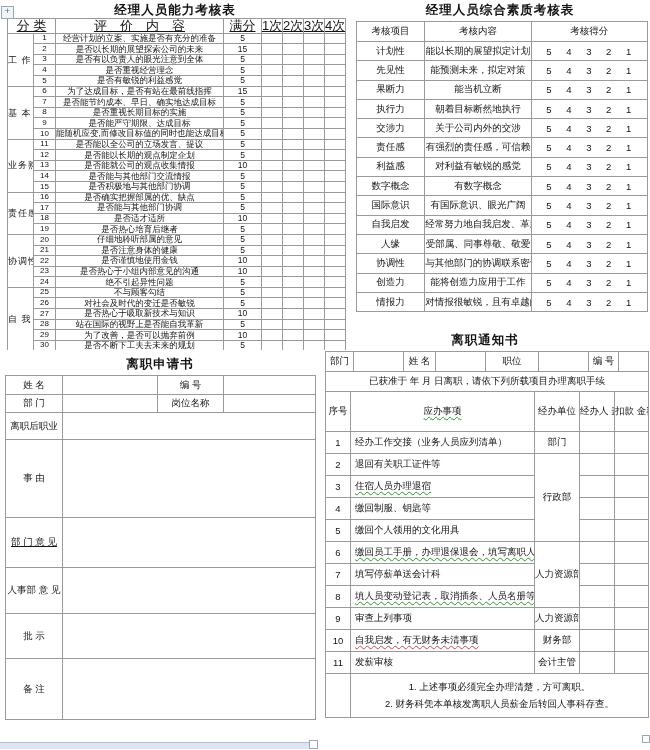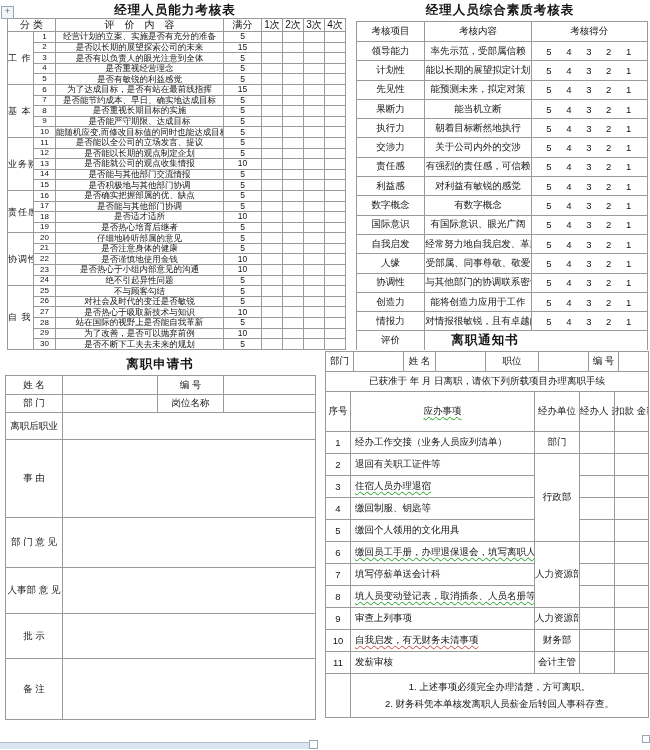--- a/index.html
+++ b/index.html
@@ -15,21 +15,21 @@
   .q-bl{left:0;top:354px;width:320px;height:400px;}
   .q-br{left:320px;top:330px;width:330px;height:400px;}
   .doc-title{text-align:center;font-weight:bold;font-size:12.5px;line-height:16px;margin-top:2px;
              letter-spacing:1px;}
   table.grid{border-collapse:collapse;table-layout:fixed;border:1px solid var(--bdd);}
   .grid td,.grid th{border:1px solid var(--bd);padding:0;text-align:center;vertical-align:middle;
                     overflow:hidden;font-weight:normal;white-space:nowrap;}
   .pre{white-space:pre-line;}
   
   .t1{width:338px;margin-left:7px;font-size:8.5px;line-height:1.05;}
-  .t1 thead th{height:12px;font-size:10px;}
+  .t1 thead th{height:12px;font-size:13px;text-decoration:underline;}
   .t1 td{height:9.6px;}
   .t1 .cat{font-size:9px;line-height:1.35;letter-spacing:1px;}
   .t1 .num{font-size:8px;}
   
   .t2{width:292px;margin-left:6px;margin-top:3px;font-size:9.5px;}
   .t2 thead th{height:19px;}
   .t2 td{height:18.3px;}
   .t2 .nums{word-spacing:10px;letter-spacing:1px;}
   
   .t3{width:310px;margin-left:5px;margin-top:3px;font-size:9.5px;}
@@ -379,25 +379,20 @@
         </colgroup>
       <thead>
         <tr>
           <th>考核项目</th>
           <th>考核内容</th>
           <th>考核得分</th>
         </tr>
       </thead>
       <tbody id="t2-body">
           <tr>
-            <td class="item">领导能力</td>
-            <td class="crit">率先示范，受部属信赖</td>
-            <td class="nums">5 4 3 2 1</td>
-          </tr>
-          <tr>
             <td class="item">计划性</td>
             <td class="crit">能以长期的展望拟定计划</td>
             <td class="nums">5 4 3 2 1</td>
           </tr>
           <tr>
             <td class="item">先见性</td>
             <td class="crit">能预测未来，拟定对策</td>
             <td class="nums">5 4 3 2 1</td>
           </tr>
           <tr>
@@ -452,24 +447,20 @@
           </tr>
           <tr>
             <td class="item">创造力</td>
             <td class="crit">能将创造力应用于工作</td>
             <td class="nums">5 4 3 2 1</td>
           </tr>
           <tr>
             <td class="item">情报力</td>
             <td class="crit">对情报很敏锐，且有卓越的收集力</td>
             <td class="nums">5 4 3 2 1</td>
-          </tr>
-          <tr>
-            <td class="item">评价</td>
-            <td class="blank" colspan="2"></td>
           </tr>
         </tbody>
     </table>
   </section>
 
   <section class="q q-bl">
     <div class="doc-title">离职申请书</div>
     <table class="grid t3">
       <colgroup>
           <col style="width:57px">
@@ -491,21 +482,21 @@
             <td class="inp"></td>
           </tr>
           <tr style="height: 27px;">
             <td class="lbl pre">离职后职业</td>
             <td class="inp" colspan="3"></td>
           </tr>
           <tr style="height: 78px;">
             <td class="lbl pre">事  由</td>
             <td class="inp" colspan="3"></td>
           </tr>
-          <tr style="height: 50px;">
+          <tr style="height: 50px; text-decoration: underline;">
             <td class="lbl pre">部  门
 意  见</td>
             <td class="inp" colspan="3"></td>
           </tr>
           <tr style="height: 46px;">
             <td class="lbl pre">人事部
 意  见</td>
             <td class="inp" colspan="3"></td>
           </tr>
           <tr style="height: 45px;">

